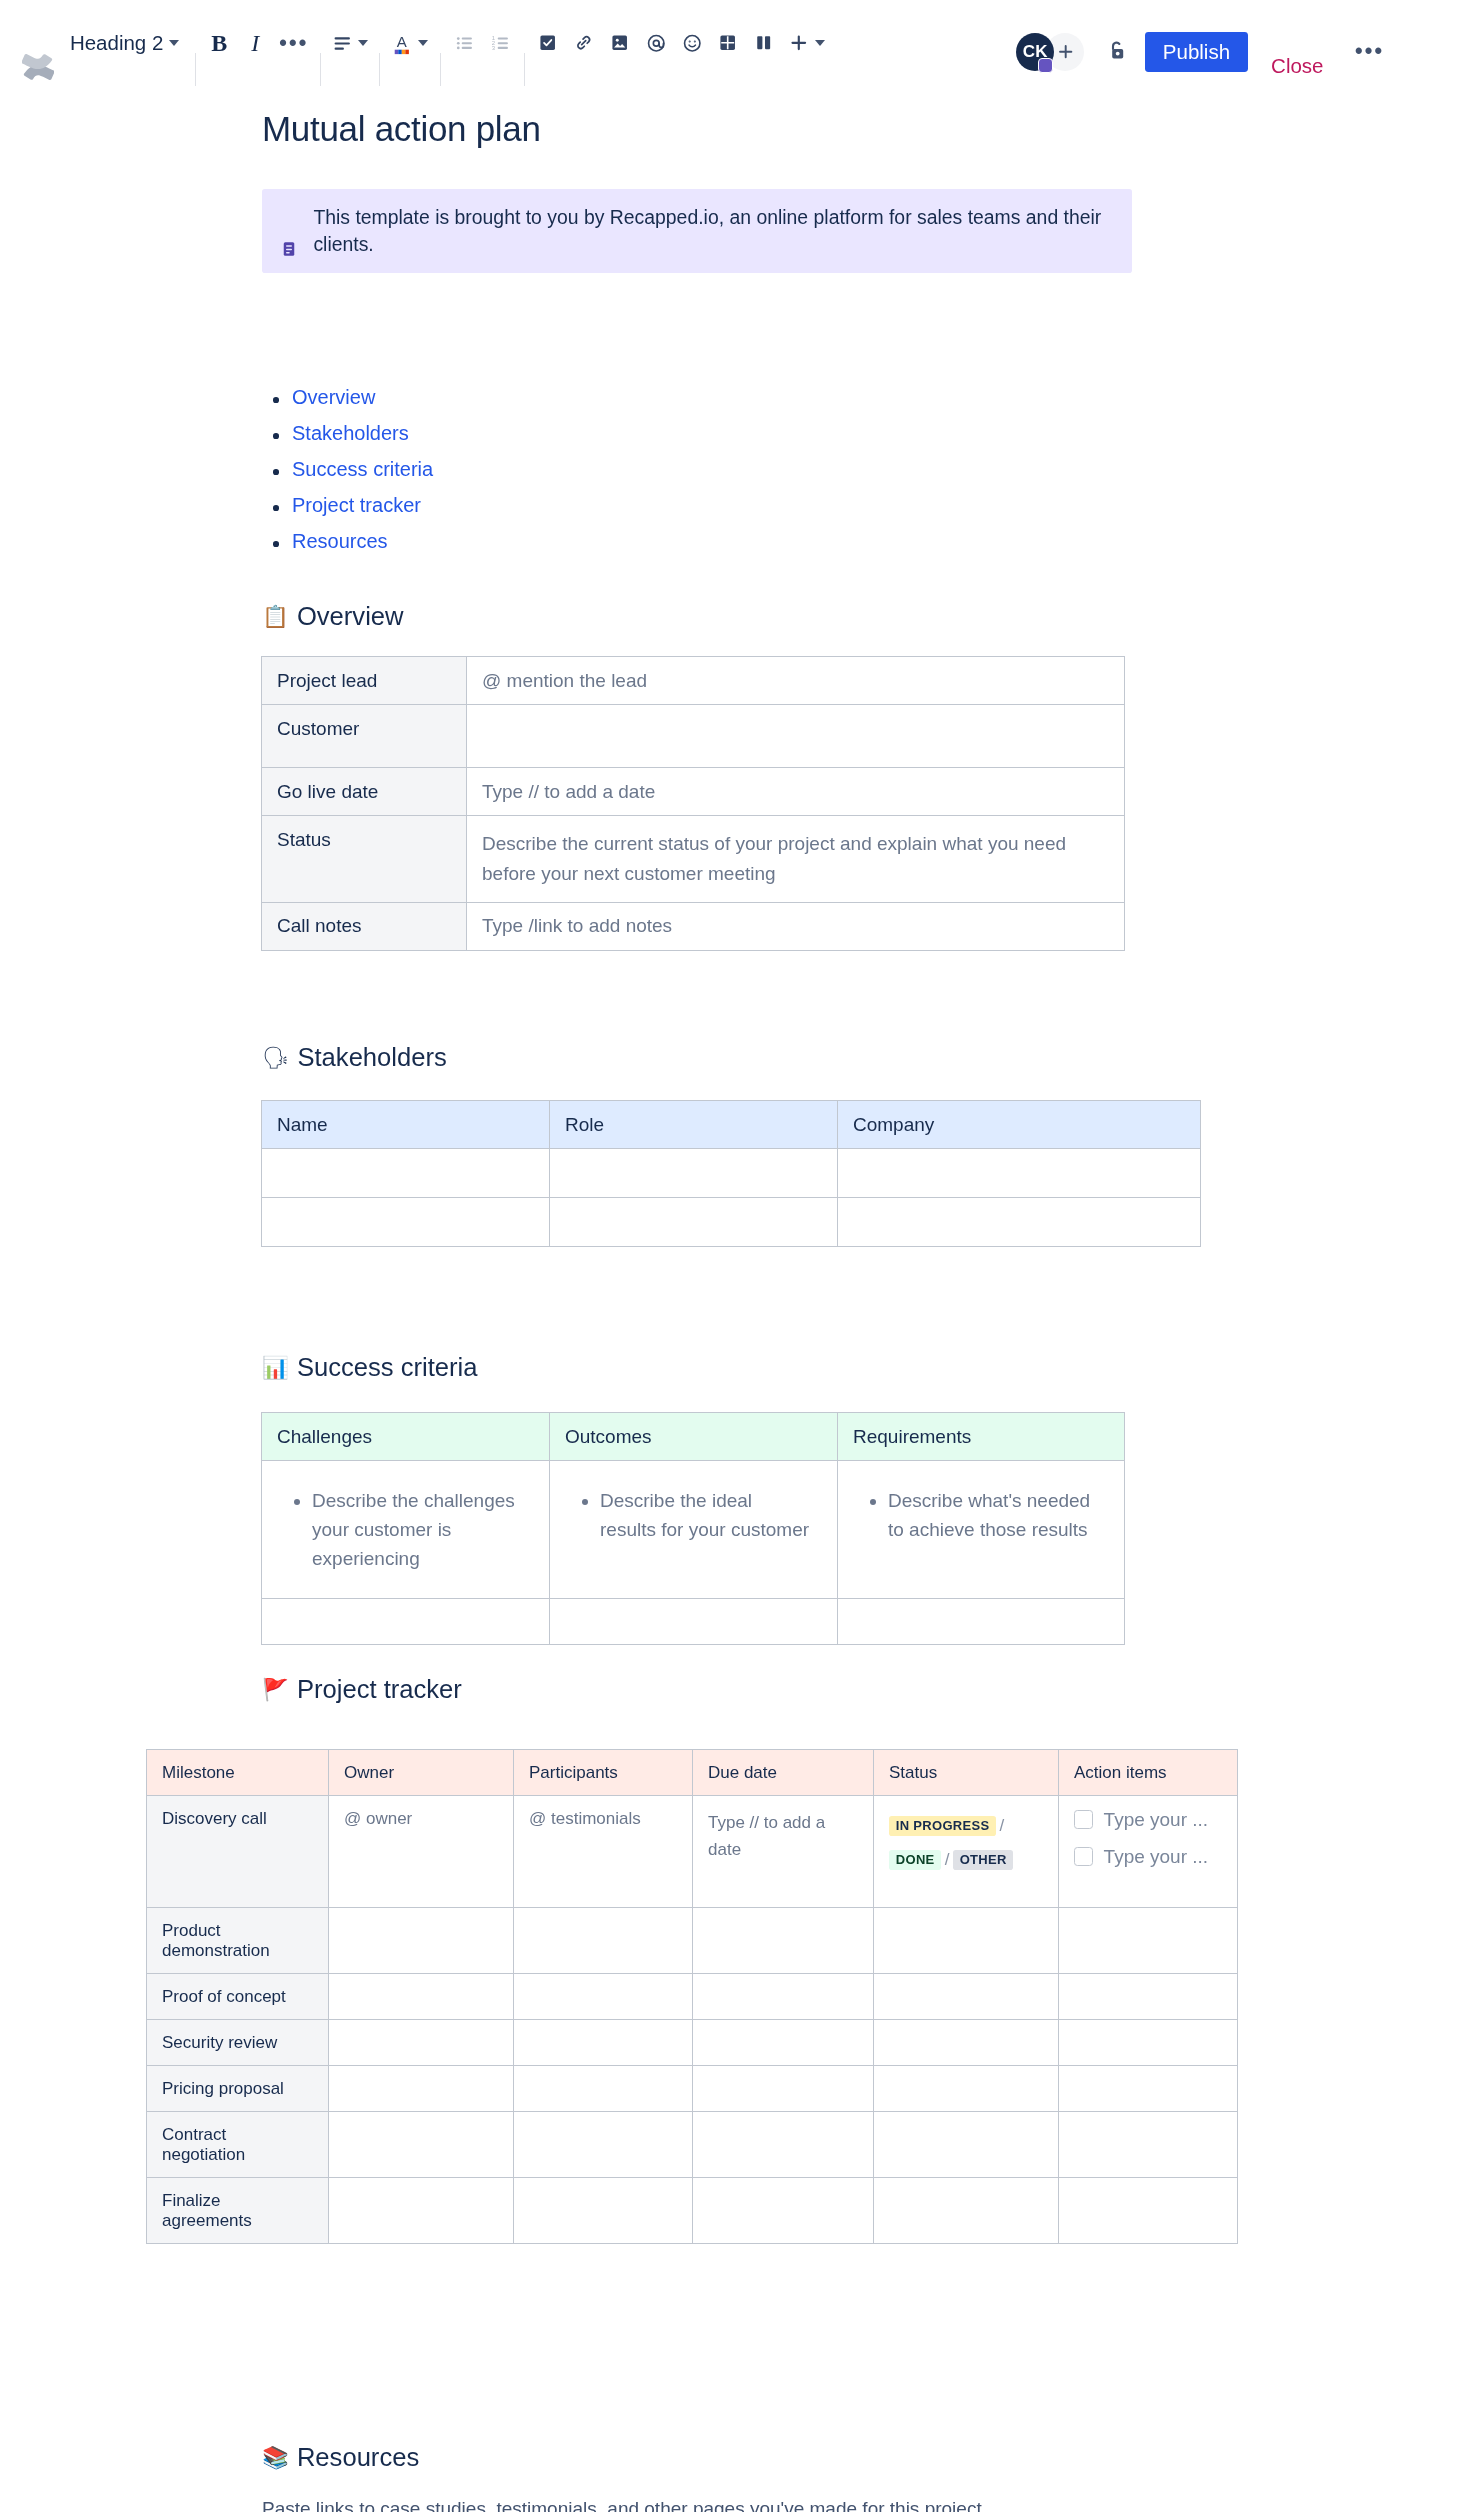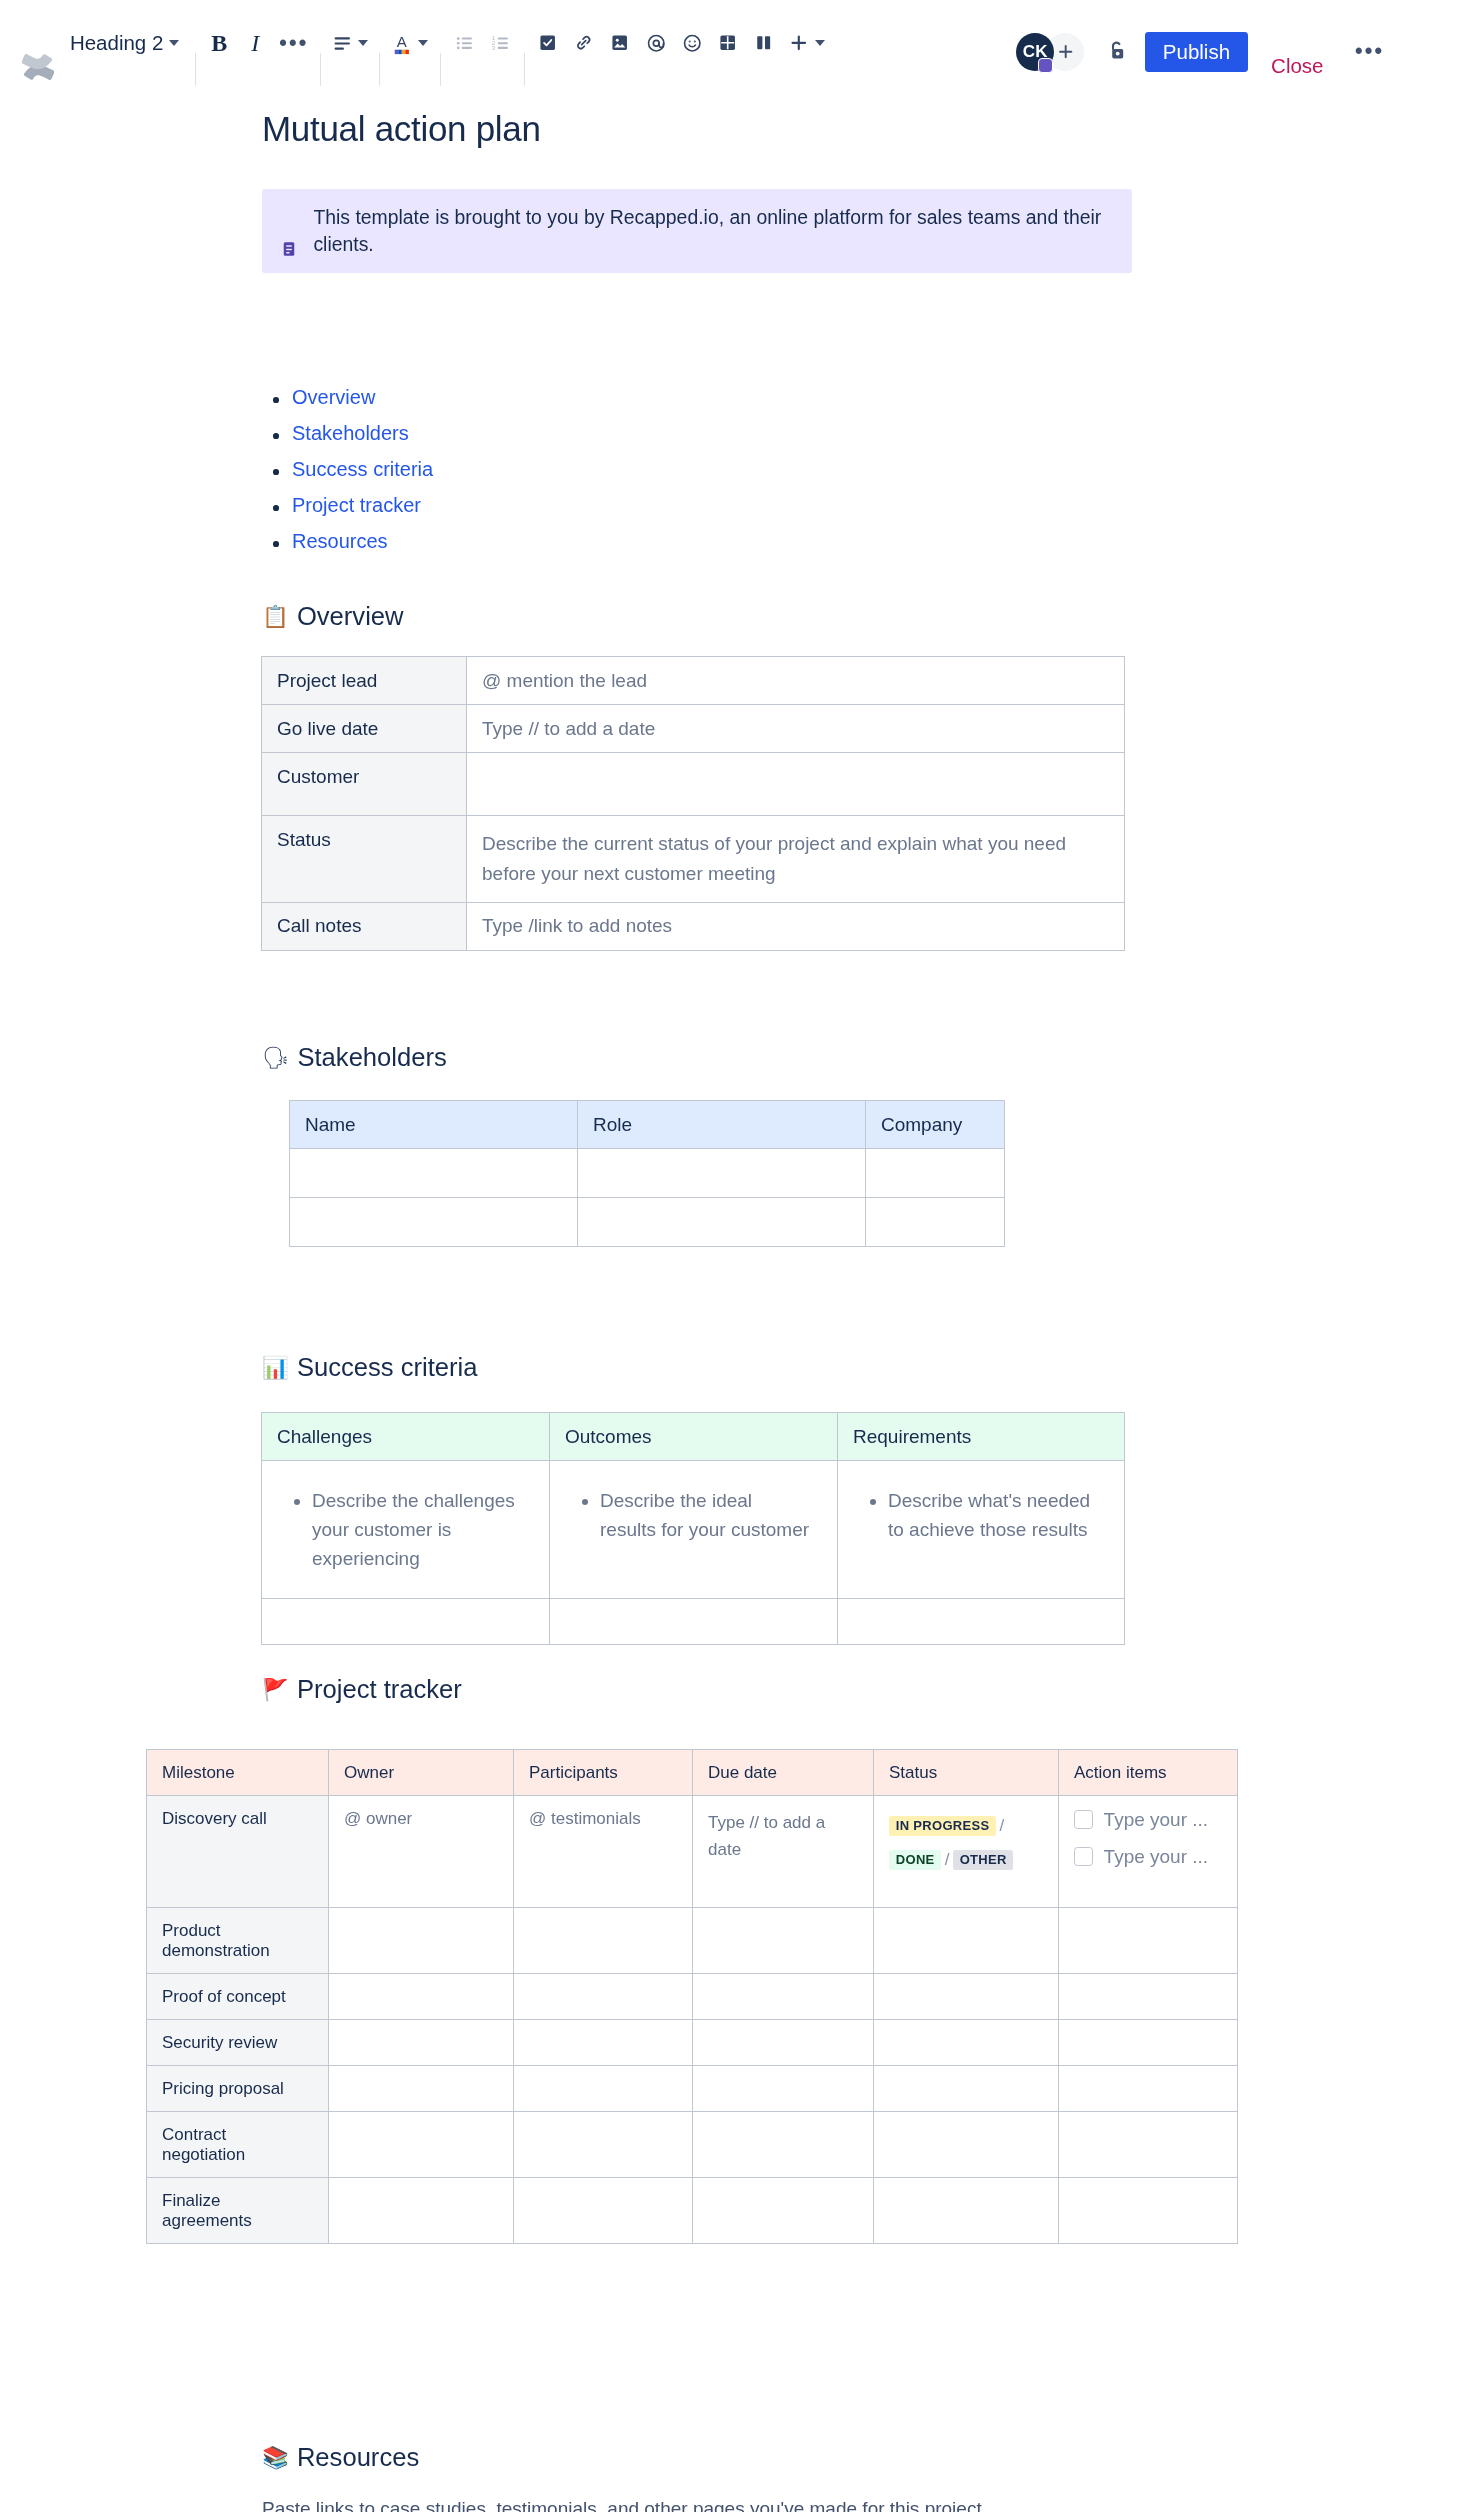--- a/index.html
+++ b/index.html
@@ -366,44 +366,44 @@
       <colgroup>
           <col style="width:205px">
           <col>
         </colgroup>
       <tbody>
         <tr>
           <td class="cell-grey">Project lead</td>
           <td class="ph">@ mention the lead</td>
         </tr>
         <tr>
+          <td class="cell-grey">Customer</td>
+          <td class="ph" style="height:63px;"></td>
+        </tr>
+        <tr>
           <td class="cell-grey">Go live date</td>
           <td class="ph">Type // to add a date</td>
-        </tr>
-        <tr>
-          <td class="cell-grey">Customer</td>
-          <td class="ph" style="height:63px;"></td>
         </tr>
         <tr>
           <td class="cell-grey">Status</td>
           <td class="ph" style="line-height:1.6;">Describe the current status of your project and explain what you need before your next customer meeting</td>
         </tr>
         <tr>
           <td class="cell-grey">Call notes</td>
           <td class="ph">Type /link to add notes</td>
         </tr>
       </tbody>
     </table>
 
     <div class="sec-h" style="left:262px; top:956px;">
       <span class="sec-emoji">🗣</span>
       <span>Stakeholders</span>
     </div>
 
-    <table class="ctable" style="left:261px; top:1013px; width:716px;margin-left:28px;">
+    <table class="ctable" style="left:261px; top:1013px; width:940px;">
       <colgroup>
           <col style="width:288px">
           <col style="width:288px">
           <col>
         </colgroup>
       <thead>
         <tr>
           <th class="hdr-blue">Name</th>
           <th class="hdr-blue">Role</th>
           <th class="hdr-blue">Company</th>

